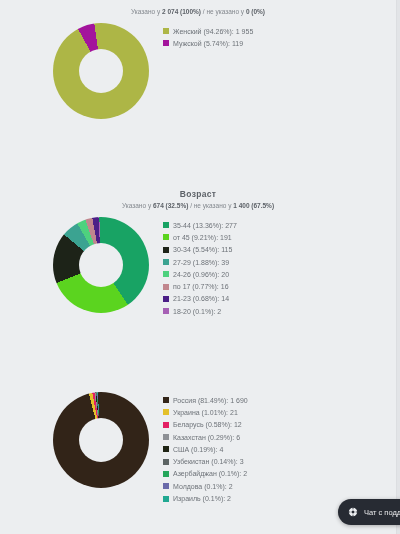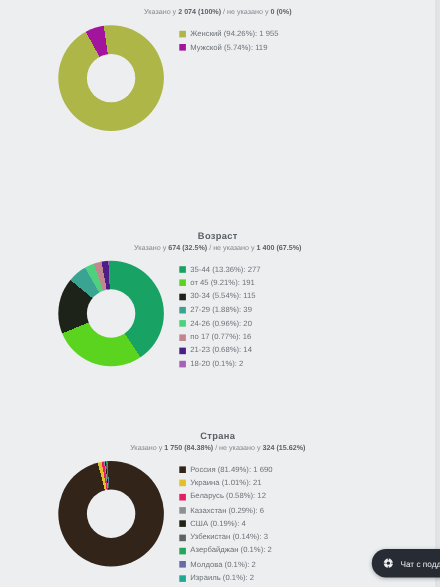--- a/index.html
+++ b/index.html
@@ -157,21 +157,21 @@
             <span class="legend-text">Женский (94.26%): 1 955</span>
           </div>
           <div class="legend-row">
             <span class="swatch" style="background: rgb(163, 20, 156);"></span>
             <span class="legend-text">Мужской (5.74%): 119</span>
           </div>
         </div>
     </div>
   </div>
 
-  <div class="chart-block" id="block-age" style="top:204px;">
+  <div class="chart-block" id="block-age" style="top:184px;">
     <div class="block-head">
       <div class="block-title">Возраст</div>
       <div class="block-sub"><span>Указано у </span><b>674 (32.5%)</b><span> / не указано у </span><b>1 400 (67.5%)</b></div>
     </div>
     <div class="block-body" style="margin-top:6px;">
       <div class="donut-wrap">
         <div class="donut" id="donut-age" style="width: 96px; height: 96px; background: conic-gradient(from -2deg, rgb(24, 163, 100) 0deg, rgb(24, 163, 100) 147.953deg, rgb(91, 212, 31) 147.953deg, rgb(91, 212, 31) 249.97deg, rgb(29, 35, 24) 249.97deg, rgb(29, 35, 24) 311.395deg, rgb(59, 163, 145) 311.395deg, rgb(59, 163, 145) 332.226deg, rgb(78, 209, 126) 332.226deg, rgb(78, 209, 126) 342.908deg, rgb(193, 134, 142) 342.908deg, rgb(193, 134, 142) 351.454deg, rgb(75, 31, 135) 351.454deg, rgb(75, 31, 135) 358.932deg, rgb(166, 96, 181) 358.932deg, rgb(166, 96, 181) 360deg);">
             <div class="hole" style="width: 44px; height: 44px;"></div>
           </div>
       </div>
@@ -206,24 +206,20 @@
           </div>
           <div class="legend-row">
             <span class="swatch" style="background: rgb(166, 96, 181);"></span>
             <span class="legend-text">18-20 (0.1%): 2</span>
           </div>
         </div>
     </div>
   </div>
 
   <div class="chart-block" id="block-country" style="top:386px;">
-    <div class="block-head">
-      <div class="block-title">Страна</div>
-      <div class="block-sub"><span>Указано у </span><b>1 750 (84.38%)</b><span> / не указано у </span><b>324 (15.62%)</b></div>
-    </div>
     <div class="block-body" style="margin-top:6px;">
       <div class="donut-wrap">
         <div class="donut" id="donut-country" style="width: 96px; height: 96px; background: conic-gradient(from -4deg, rgb(50, 36, 24) 0deg, rgb(50, 36, 24) 349.254deg, rgb(227, 192, 42) 349.254deg, rgb(227, 192, 42) 353.594deg, rgb(227, 31, 99) 353.594deg, rgb(227, 31, 99) 356.073deg, rgb(141, 144, 149) 356.073deg, rgb(141, 144, 149) 357.313deg, rgb(31, 36, 20) 357.313deg, rgb(31, 36, 20) 358.14deg, rgb(92, 100, 100) 358.14deg, rgb(92, 100, 100) 358.76deg, rgb(35, 165, 90) 358.76deg, rgb(35, 165, 90) 359.173deg, rgb(106, 106, 170) 359.173deg, rgb(106, 106, 170) 359.587deg, rgb(32, 168, 146) 359.587deg, rgb(32, 168, 146) 360deg);">
             <div class="hole" style="width: 44px; height: 44px;"></div>
           </div>
       </div>
       <div class="legend" id="legend-country">
           <div class="legend-row">
             <span class="swatch" style="background: rgb(50, 36, 24);"></span>
             <span class="legend-text">Россия (81.49%): 1 690</span>

